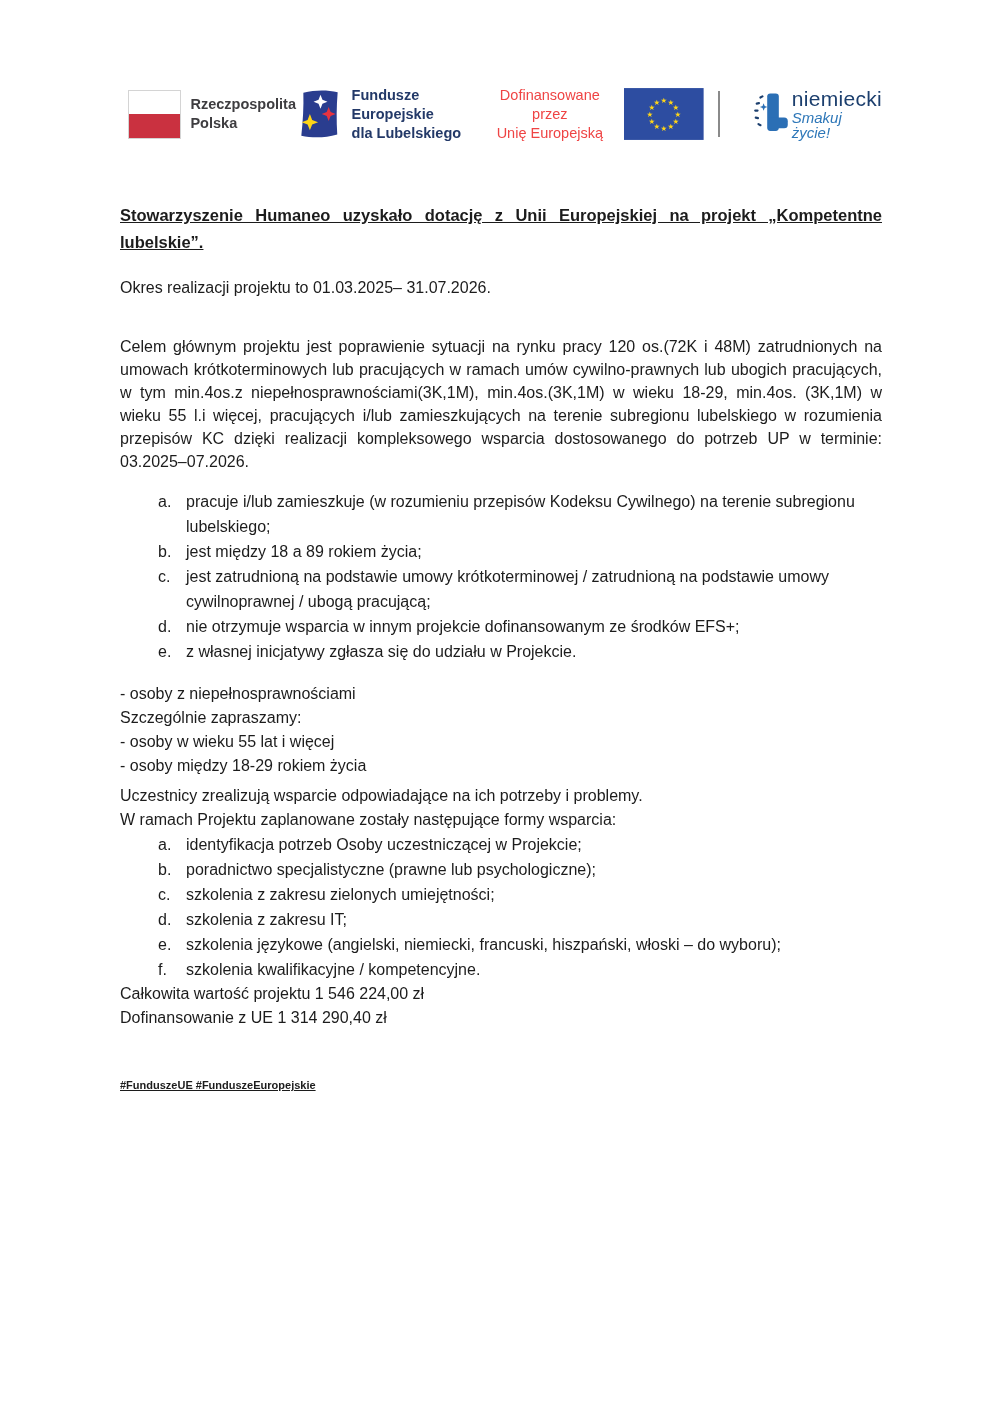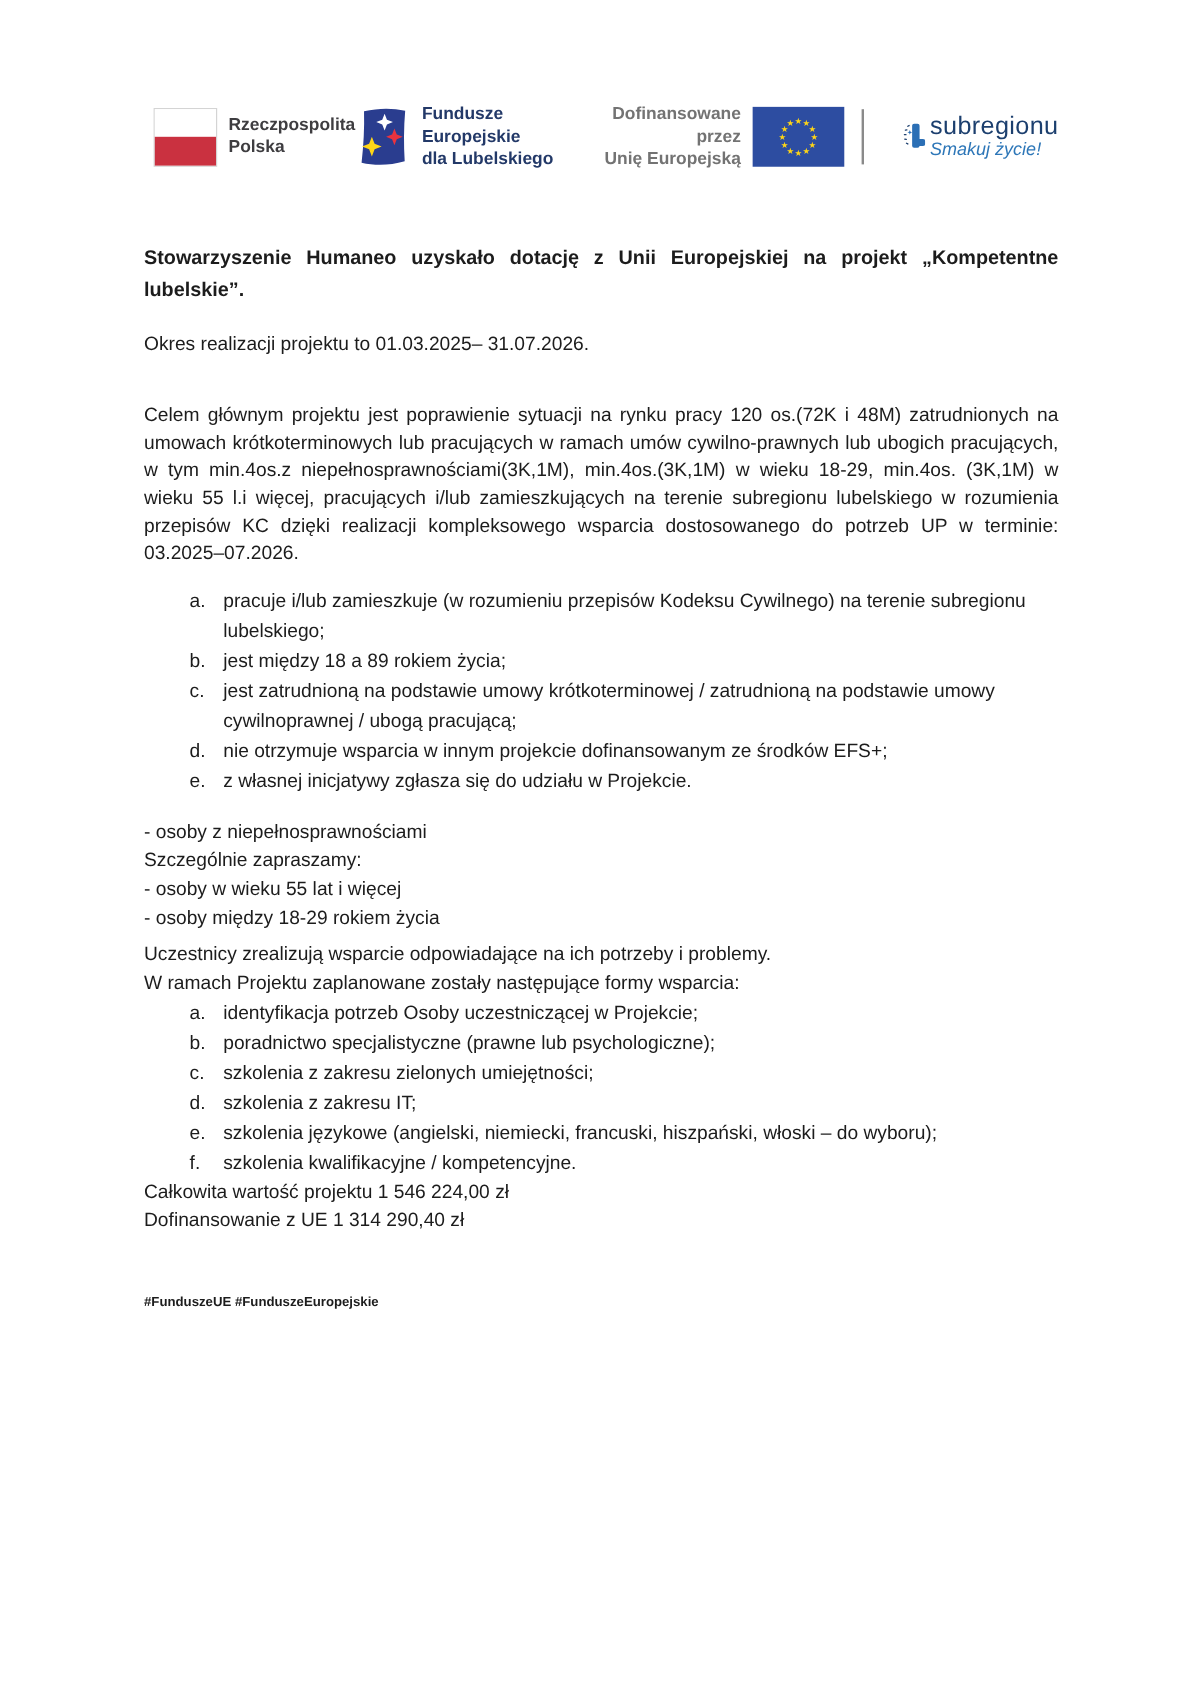--- a/index.html
+++ b/index.html
@@ -18,33 +18,33 @@
   }
   .logo{display:flex;align-items:center;}
   .logo-fe{width:184px;}
   .logo-fe .fe-text{margin-left:9px;font-size:14.5px;font-weight:700;color:#233968;line-height:19px;}
   .logo-pl{width:168px;margin-left:6px;}
   .pl-flag{width:66px;height:49px;border:1px solid #d4d4d4;box-sizing:border-box;}
   .pl-flag .w{height:23px;background:#ffffff;}
   .pl-flag .r{height:24px;background:#ca3140;}
   .logo-pl .pl-text{margin-left:9px;font-size:14.5px;font-weight:700;color:#3e3d40;line-height:19px;}
   .logo-eu{width:222px;margin-left:8px;justify-content:flex-end;}
-  .logo-eu .eu-text{margin-right:10px;font-size:14.5px;font-weight:700;color:#737373;line-height:19px;text-align:right;}
+  .logo-eu .eu-text{margin-right:10px;font-size:14.5px;font-weight:400;color:#ef4444;line-height:19px;text-align:center;}
   .vdivider{width:2px;height:46px;background:#8a8a8a;margin-left:14px;margin-right:32px;}
   .logo-lub{width:130px;}
   .lub-words{margin-left:4px;}
   .lub-name{font-size:21px;color:#1c3f6e;font-weight:500;line-height:20px;letter-spacing:.3px;}
   .lub-tagline{font-family:Liberation Sans, sans-serif;font-style:italic;font-size:15px;color:#2e77b8;line-height:15px;margin-top:1px;}
   
   .content{
     position:absolute;top:202px;left:120px;width:762px;
     font-size:16px;line-height:23px;
   }
   .content p{margin:0;}
-  .bold{font-weight:700;}
+  .bold{font-weight:700;text-decoration:underline;}
   .justify{text-align:justify;}
   .title{font-size:16.5px;line-height:27px;margin-bottom:20px !important;}
   .period{margin-bottom:36px !important;}
   .goal{margin-bottom:16px !important;}
   .intro{margin-bottom:18px !important;}
   ol.letter-list{list-style:none;margin:0;padding:0 0 0 38px;}
   ol.letter-list li{display:flex;line-height:25px;}
   ol.letter-list .marker{flex:0 0 28px;}
   ol.letter-list .li-text{flex:1;}
   .target-list{margin-bottom:18px !important;}
@@ -119,21 +119,21 @@
           <rect x="4" y="12" width="5" height="2.4" rx="1.2" transform="rotate(-12 6 13)"></rect>
           <rect x="2.4" y="20" width="5" height="2.4" rx="1.2"></rect>
           <rect x="3" y="28" width="5" height="2.4" rx="1.2" transform="rotate(12 5 29)"></rect>
           <rect x="6" y="35.5" width="5" height="2.4" rx="1.2" transform="rotate(28 8 36.5)"></rect>
         </g>
         <rect x="17" y="2" width="13" height="42" rx="3.5" fill="#2b6fb5"></rect>
         <path d="M19,29 h17 a4,4 0 0 1 4,4 v4 a4,4 0 0 1 -4,4 h-17 z" fill="#2b6fb5"></path>
         <path d="M13,13 L14.2,16 L17.2,17.2 L14.2,18.4 L13,21.4 L11.8,18.4 L8.8,17.2 L11.8,16 Z" fill="#2b6fb5"></path>
       </svg>
       <div class="lub-words">
-        <div class="lub-name">subregionu</div>
+        <div class="lub-name">niemiecki</div>
         <div class="lub-tagline">Smakuj życie!</div>
       </div>
     </div>
 
   </header>
 
   <main class="content">
 
     <p class="title bold justify">Stowarzyszenie Humaneo uzyskało dotację z Unii Europejskiej na projekt „Kompetentne lubelskie”.</p>
 

